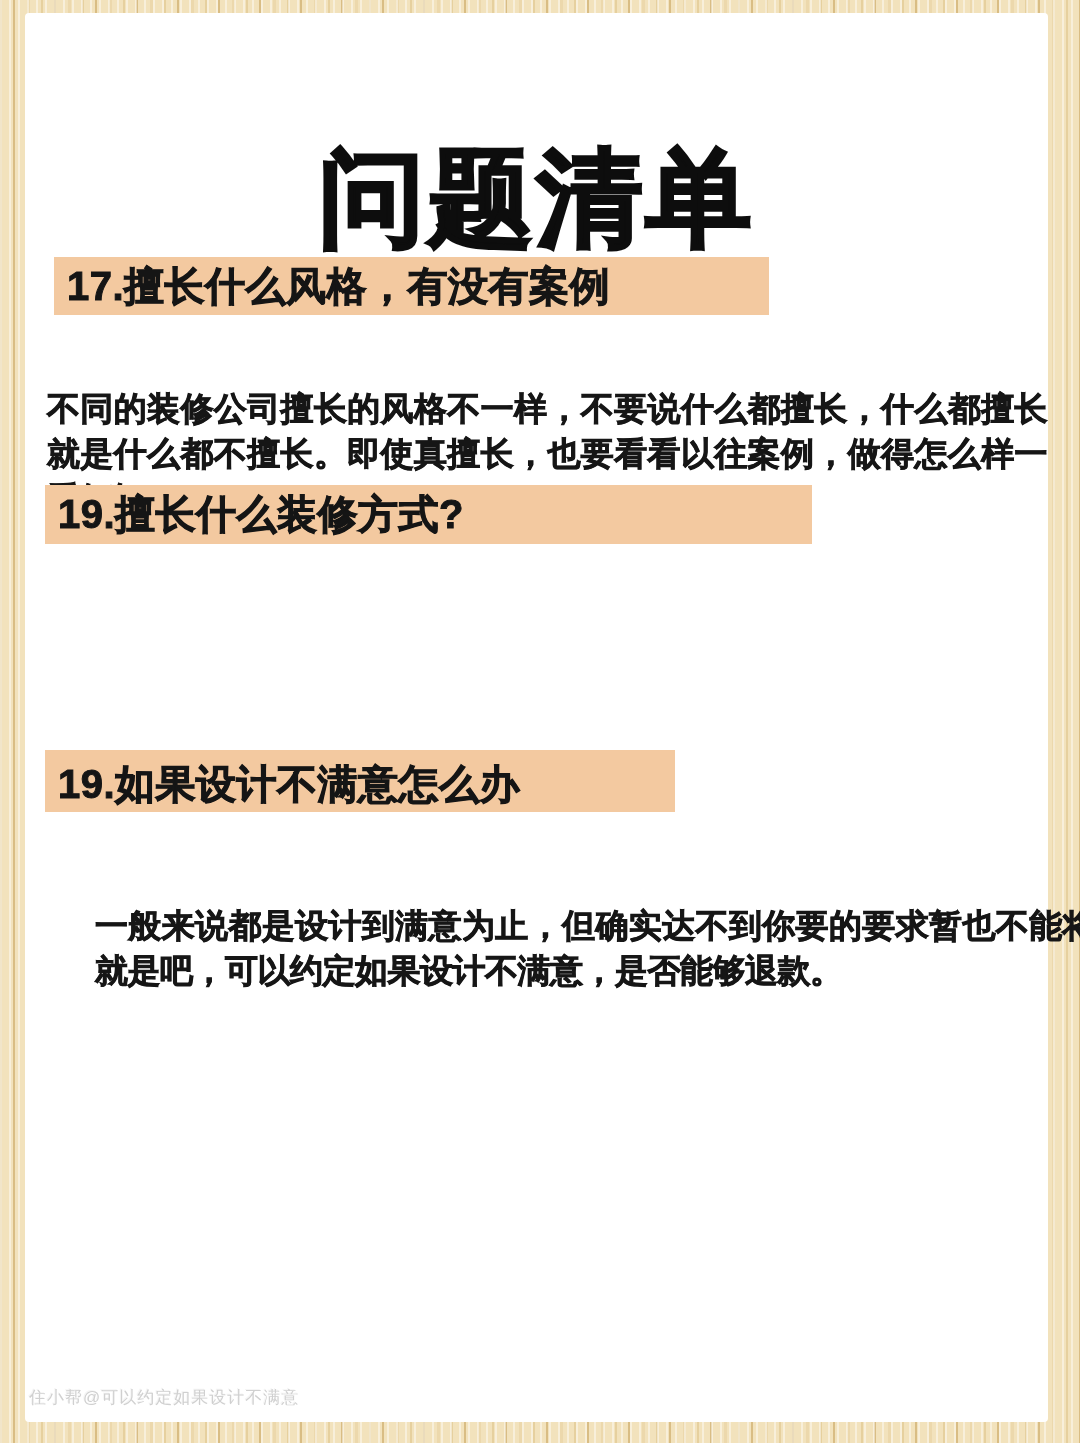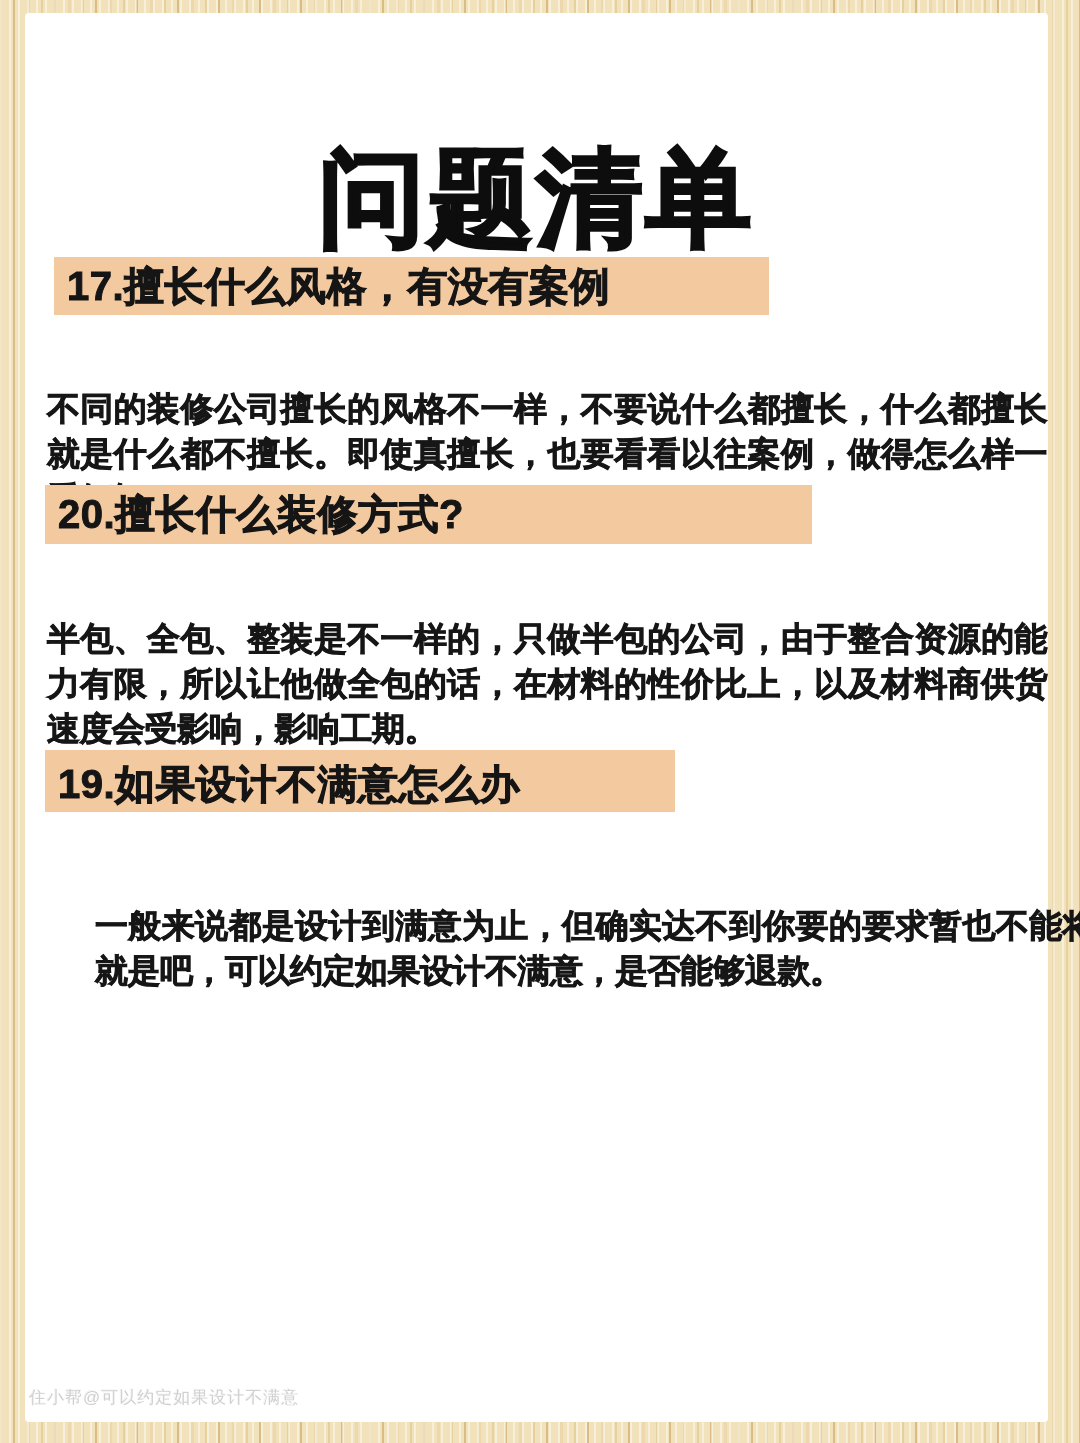--- a/index.html
+++ b/index.html
@@ -103,23 +103,22 @@
   <div class="card">
 
     <h1 class="page-title">问题清单</h1>
 
     <div class="section-bar bar-17">
       <span class="section-heading">17.擅长什么风格，有没有案例</span>
     </div>
     <p class="section-body body-17">不同的装修公司擅长的风格不一样，不要说什么都擅长，什么都擅长就是什么都不擅长。即使真擅长，也要看看以往案例，做得怎么样一看便知！</p>
 
     <div class="section-bar bar-18">
-      <span class="section-heading">20.擅长什么装修方式?</span>
+      <span class="section-heading">19.擅长什么装修方式?</span>
     </div>
-    <p class="section-body body-18">半包、全包、整装是不一样的，只做半包的公司，由于整合资源的能力有限，所以让他做全包的话，在材料的性价比上，以及材料商供货速度会受影响，影响工期。</p>
 
     <div class="section-bar bar-19">
       <span class="section-heading">19.如果设计不满意怎么办</span>
     </div>
     <p class="section-body body-19">一般来说都是设计到满意为止，但确实达不到你要的要求暂也不能将就是吧，可以约定如果设计不满意，是否能够退款。</p>
 
 
     <div class="watermark">住小帮@可以约定如果设计不满意</div>
 
   </div>

